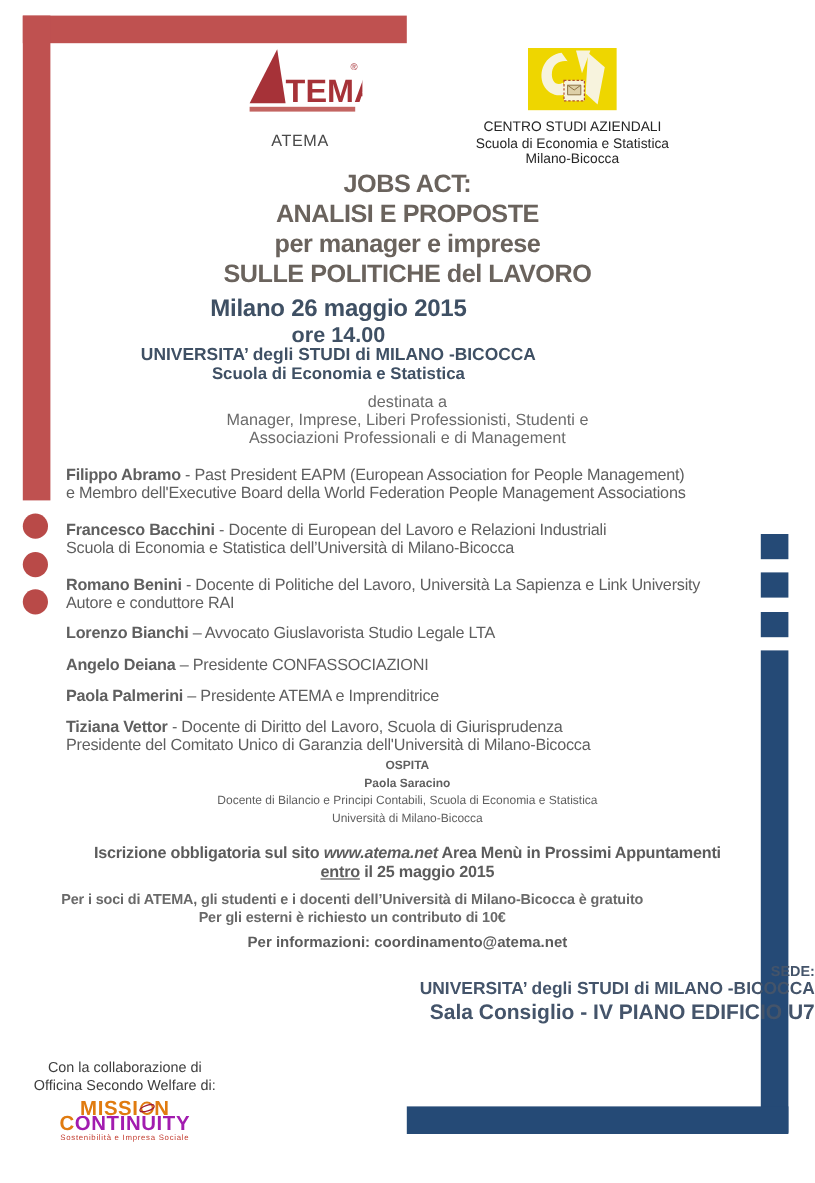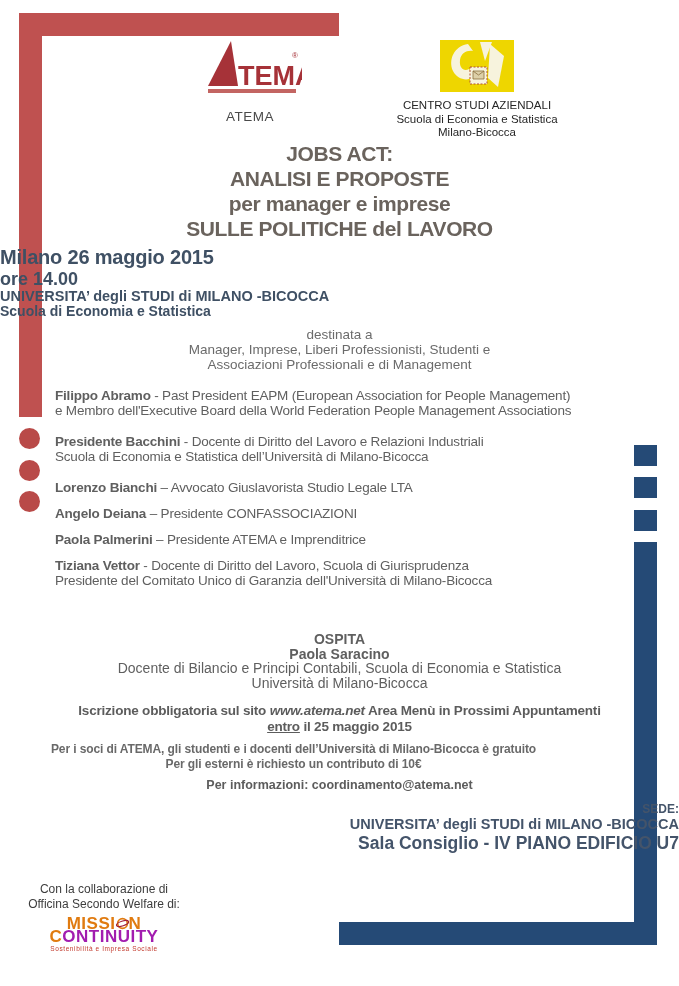--- a/index.html
+++ b/index.html
@@ -21,38 +21,38 @@
   #bar-right{left:634px;top:542px;width:23px;height:402px;}
   #band-bottom{left:339px;top:922px;width:318px;height:23px;}
   
   #atema-block{left:175px;top:40px;width:150px;text-align:center;}
   #atema-caption{font-size:13.5px;color:#4a4a4a;margin-top:7px;letter-spacing:0.5px;}
   #centro-block{left:387px;top:40px;width:180px;text-align:center;}
   #centro-text{margin-top:3px;font-size:11.5px;line-height:13.5px;color:#262626;}
   
   #title{left:0;top:141px;width:679px;text-align:center;color:#6a635d;
          font-size:21px;font-weight:bold;line-height:25px;letter-spacing:-0.4px;}
-  #event{left:0;top:245px;width:564px;color:#3f5064;font-weight:bold;}
+  #event{left:0;top:245px;width:564px;text-align:center;color:#3f5064;font-weight:bold;}
   #event .date{font-size:20px;line-height:24px;letter-spacing:-0.2px;}
   #event .time{font-size:18px;line-height:20px;}
   #event .venue{font-size:14.5px;line-height:15px;}
   #event .school{font-size:14px;line-height:15px;}
   
   #audience{left:0;top:327px;width:679px;text-align:center;color:#6b6b6b;
             font-size:13.5px;line-height:15px;}
   
   #speakers{left:55px;top:388px;width:578px;color:#5f5f5f;
             font-size:13.5px;line-height:15px;letter-spacing:-0.2px;}
   .speaker{margin:0 0 11px 0;}
   .speaker.gap-lg{margin-bottom:16px;}
   .speaker.gap-md{margin-bottom:10px;}
   .sp-name{font-weight:bold;}
   
   #host{left:0;top:632px;width:679px;text-align:center;color:#5f5f5f;
-        font-size:14px;line-height:14.5px;}
+        font-size:10px;line-height:14.5px;}
   #host .b{font-weight:bold;}
   #registration{left:0;top:703px;width:679px;text-align:center;color:#5c5c5c;
                 font-weight:bold;font-size:13.5px;line-height:16px;letter-spacing:-0.2px;}
   #registration .site{font-style:italic;text-align:center;}
   #registration .u{text-decoration:underline;}
   #fees{left:0;top:742px;width:587px;text-align:center;color:#696969;
         font-weight:bold;font-size:12px;line-height:15px;letter-spacing:-0.1px;}
   #info{left:0;top:778px;width:679px;text-align:center;color:#5c5c5c;
         font-weight:bold;font-size:12.5px;}
   
@@ -132,22 +132,26 @@
   <div>Manager, Imprese, Liberi Professionisti, Studenti e</div>
   <div>Associazioni Professionali e di Management</div>
 </div>
 
 <div class="abs" id="speakers">
   <div class="speaker gap-lg">
     <span class="sp-name">Filippo Abramo</span><span> - Past President  EAPM (European Association for People Management)</span>
     <div>e Membro dell'Executive Board della World Federation People Management Associations</div>
   </div>
   <div class="speaker gap-lg">
-    <span class="sp-name">Presidente Bacchini</span><span> - Docente di Diritto del Lavoro e Relazioni Industriali</span>
+    <span class="sp-name">Francesco Bacchini</span><span> - Docente di European del Lavoro e Relazioni Industriali</span>
     <div>Scuola di Economia e Statistica dell’Università di Milano-Bicocca</div>
+  </div>
+  <div class="speaker gap-md">
+    <span class="sp-name">Romano Benini</span><span> - Docente di Politiche del Lavoro, Università La Sapienza e Link University</span>
+    <div>Autore e  conduttore RAI</div>
   </div>
   <div class="speaker">
     <span class="sp-name">Lorenzo Bianchi</span><span> – Avvocato Giuslavorista  Studio Legale LTA</span>
   </div>
   <div class="speaker">
     <span class="sp-name">Angelo Deiana</span><span> – Presidente CONFASSOCIAZIONI</span>
   </div>
   <div class="speaker">
     <span class="sp-name">Paola Palmerini</span><span> – Presidente ATEMA e Imprenditrice</span>
   </div>

